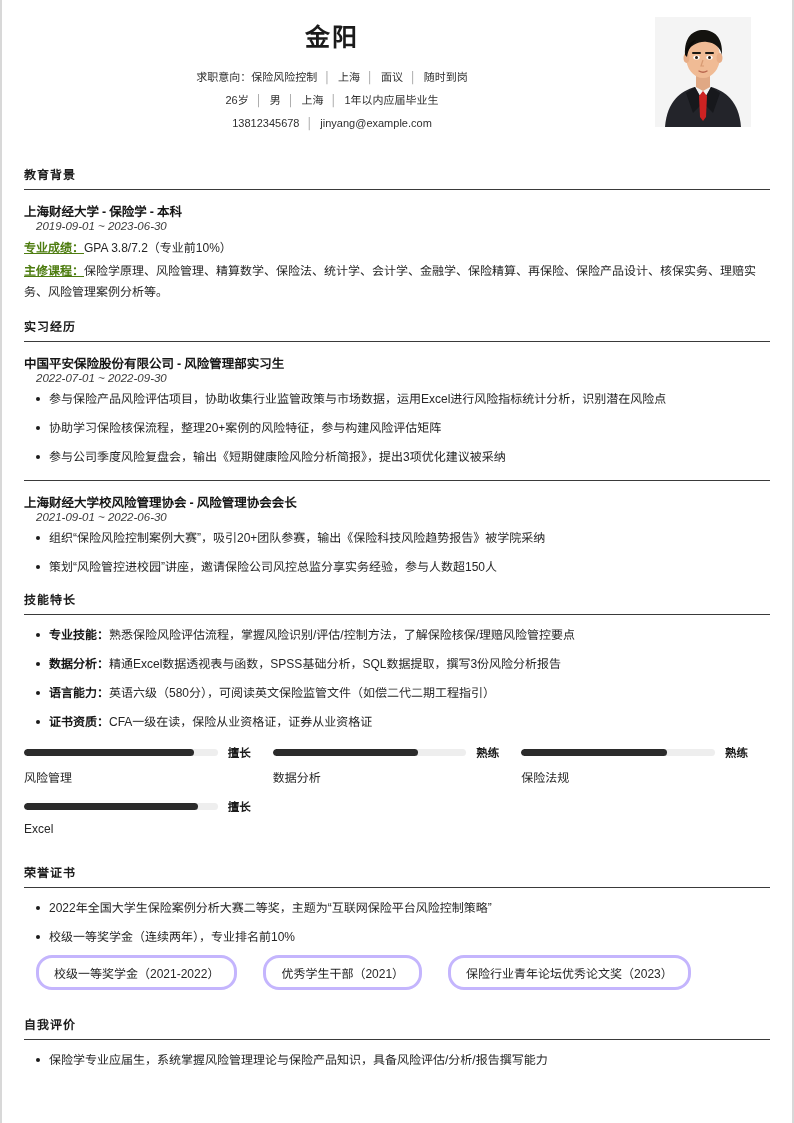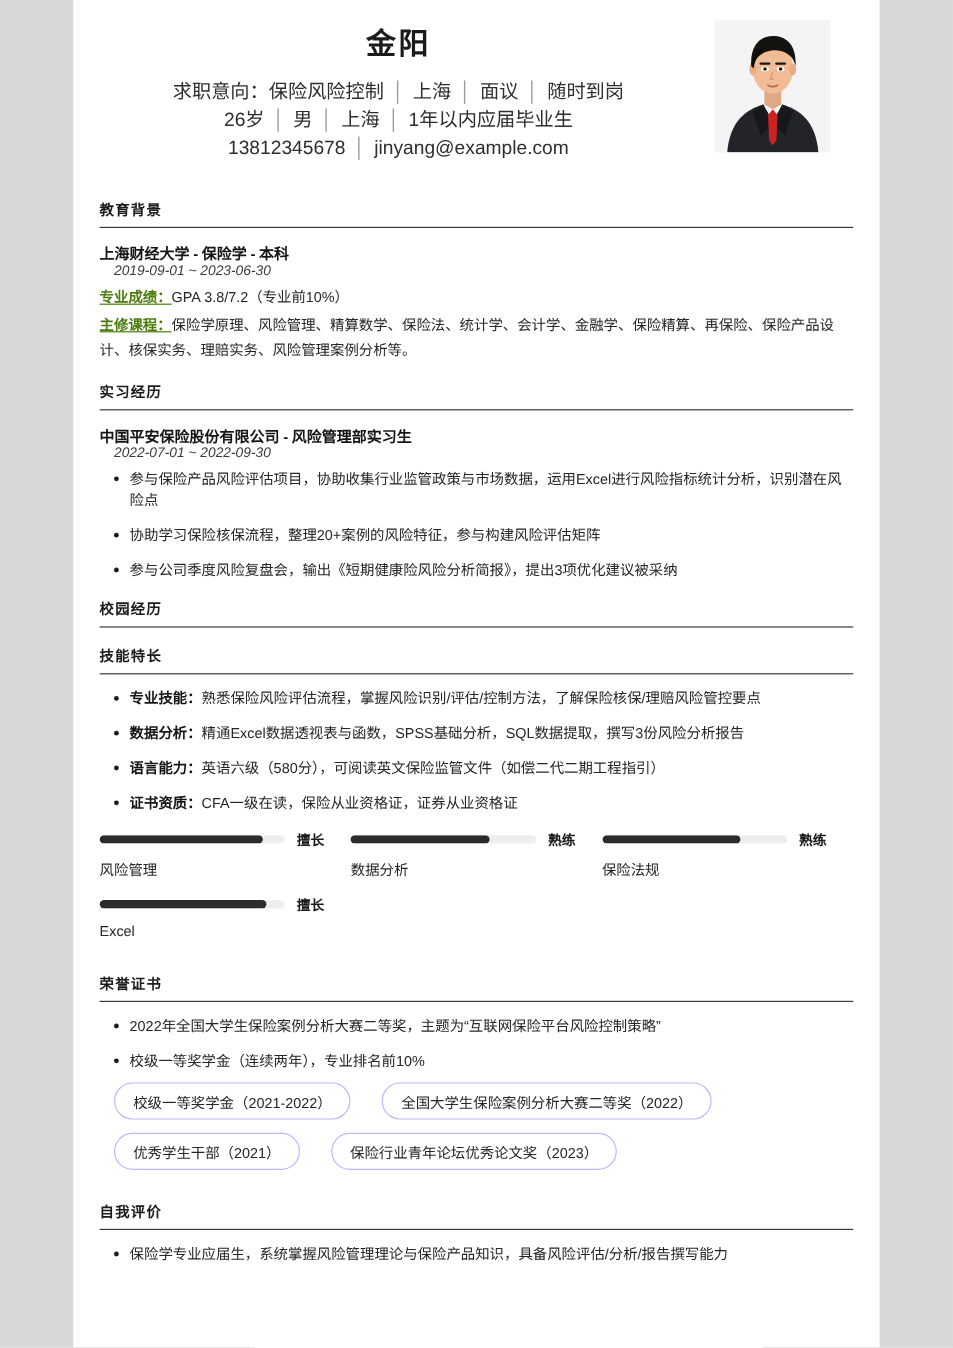--- a/index.html
+++ b/index.html
@@ -6,21 +6,21 @@
     margin: 0;
     padding: 0;
     background: #d8d8d8;
   }
   body {
     font-family: "Liberation Sans", "DejaVu Sans", sans-serif;
     -webkit-font-smoothing: antialiased;
   }
   .page {
     position: relative;
-    width: 672px;
+    width: 790px;
     height: 1123px;
     background: #ffffff;
     overflow: hidden;
     box-sizing: border-box;
     padding: 0 8px;
     margin: 0 auto;
   }
   .inner {
     width: 100%;
     height: 100%;
@@ -42,21 +42,21 @@
   }
   .name {
     font-size: 25px;
     font-weight: 700;
     color: #1b1b1b;
     letter-spacing: 2px;
     line-height: 1.25;
     margin-bottom: 13px;
   }
   .meta-line {
-    font-size: 16px;
+    font-size: 11px;
     color: #2e2e2e;
     line-height: 23px;
     white-space: nowrap;
   }
   .meta-sep {
     color: #9a9a9a;
     padding: 0 7px;
     font-weight: 300;
   }
   .avatar {
@@ -185,21 +185,21 @@
     margin-top: 8px;
   }
 
   
   .tags {
     display: flex;
     flex-wrap: wrap;
     margin-top: 9px;
   }
   .tag {
-    border: 1px solid #c4b5fd;
+    border: 3px solid #c4b5fd;
     border-radius: 16px;
     padding: 6px 15px;
     font-size: 12px;
     color: #262626;
     margin: 0 14px 11px 12px;
     background: #fff;
     white-space: nowrap;
   }
 </style>
 </head>
@@ -297,23 +297,35 @@
 
       <ul class="bullets">
         <li>参与保险产品风险评估项目，协助收集行业监管政策与市场数据，运用Excel进行风险指标统计分析，识别潜在风险点</li>
         <li>协助学习保险核保流程，整理20+案例的风险特征，参与构建风险评估矩阵</li>
         <li>参与公司季度风险复盘会，输出《短期健康险风险分析简报》，提出3项优化建议被采纳</li>
       </ul>
     </div>
   </div>
 
   <div class="section">
-    <div class="section-title">校园经历</div>
-    <div class="section-rule"></div>
-
+    <div class="section-rule"></div>
+
+    <div class="entry">
+      <div class="entry-head">
+        <div class="entry-title">
+          <span>上海财经大学校风险管理协会</span><span class="dash">-</span><span>风险管理协会会长</span>
+        </div>
+        <div class="entry-date">2021-09-01 ~ 2022-06-30</div>
+      </div>
+
+      <ul class="bullets">
+        <li>组织“保险风险控制案例大赛”，吸引20+团队参赛，输出《保险科技风险趋势报告》被学院采纳</li>
+        <li>策划“风险管控进校园”讲座，邀请保险公司风控总监分享实务经验，参与人数超150人</li>
+      </ul>
+    </div>
   </div>
 
   <div class="section">
     <div class="section-title">技能特长</div>
     <div class="section-rule"></div>
 
     <ul class="bullets">
       <li><b>专业技能：</b><span>熟悉保险风险评估流程，掌握风险识别/评估/控制方法，了解保险核保/理赔风险管控要点</span></li>
       <li><b>数据分析：</b><span>精通Excel数据透视表与函数，SPSS基础分析，SQL数据提取，撰写3份风险分析报告</span></li>
       <li><b>语言能力：</b><span>英语六级（580分），可阅读英文保险监管文件（如偿二代二期工程指引）</span></li>
@@ -367,21 +379,20 @@
     <div class="section-title">荣誉证书</div>
     <div class="section-rule"></div>
 
     <ul class="bullets">
       <li>2022年全国大学生保险案例分析大赛二等奖，主题为“互联网保险平台风险控制策略”</li>
       <li>校级一等奖学金（连续两年），专业排名前10%</li>
     </ul>
 
     <div class="tags">
       <div class="tag">校级一等奖学金（2021-2022）</div>
-      <div class="tag">全国大学生保险案例分析大赛二等奖（2022）</div>
       <div class="tag">优秀学生干部（2021）</div>
       <div class="tag">保险行业青年论坛优秀论文奖（2023）</div>
     </div>
   </div>
 
   <div class="section">
     <div class="section-title">自我评价</div>
     <div class="section-rule"></div>
 
     <ul class="bullets">

